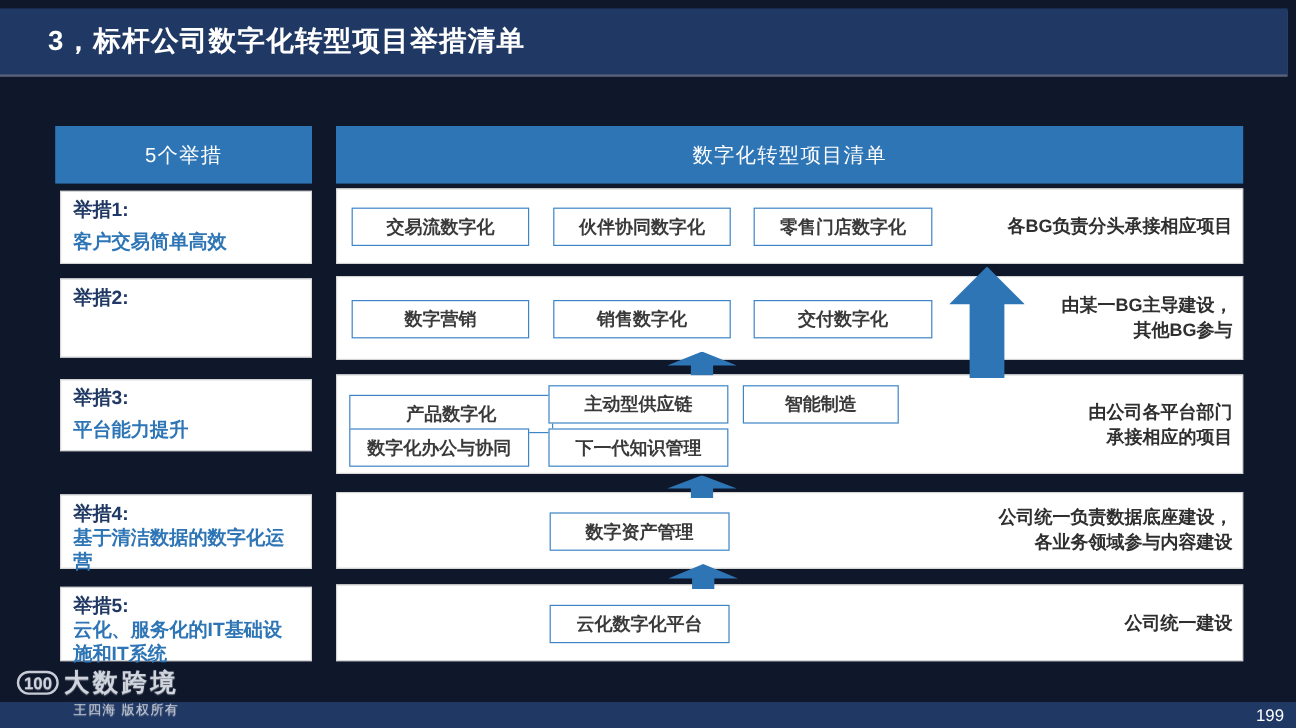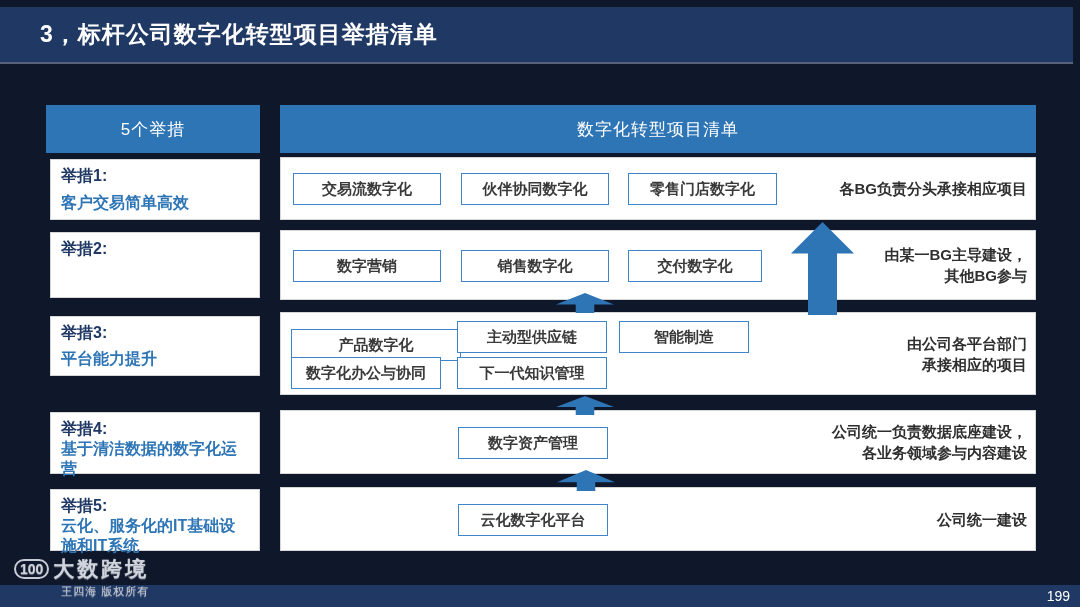--- a/index.html
+++ b/index.html
@@ -72,21 +72,21 @@
       <div>各BG负责分头承接相应项目</div>
     </div>
   </div>
 
   <div class="row-label" style="top:232px;height:66px">
     <div class="row-label-title">举措2:</div>
   </div>
   <div class="row-container" style="top:230px;height:70px">
     <div class="item-box" style="left:12px;top:19px;width:148px">数字营销</div>
     <div class="item-box" style="left:180px;top:19px;width:148px">销售数字化</div>
-    <div class="item-box" style="left:347px;top:19px;width:134px">交付数字化</div>
+    <div class="item-box" style="left:347px;top:19px;width:149px">交付数字化</div>
     <div class="note">
       <div>由某一BG主导建设，</div>
       <div>其他BG参与</div>
     </div>
   </div>
 
   <div class="row-label" style="top:316px;height:60px">
     <div class="row-label-title">举措3:</div>
     <div class="row-label-desc">平台能力提升</div>
   </div>

